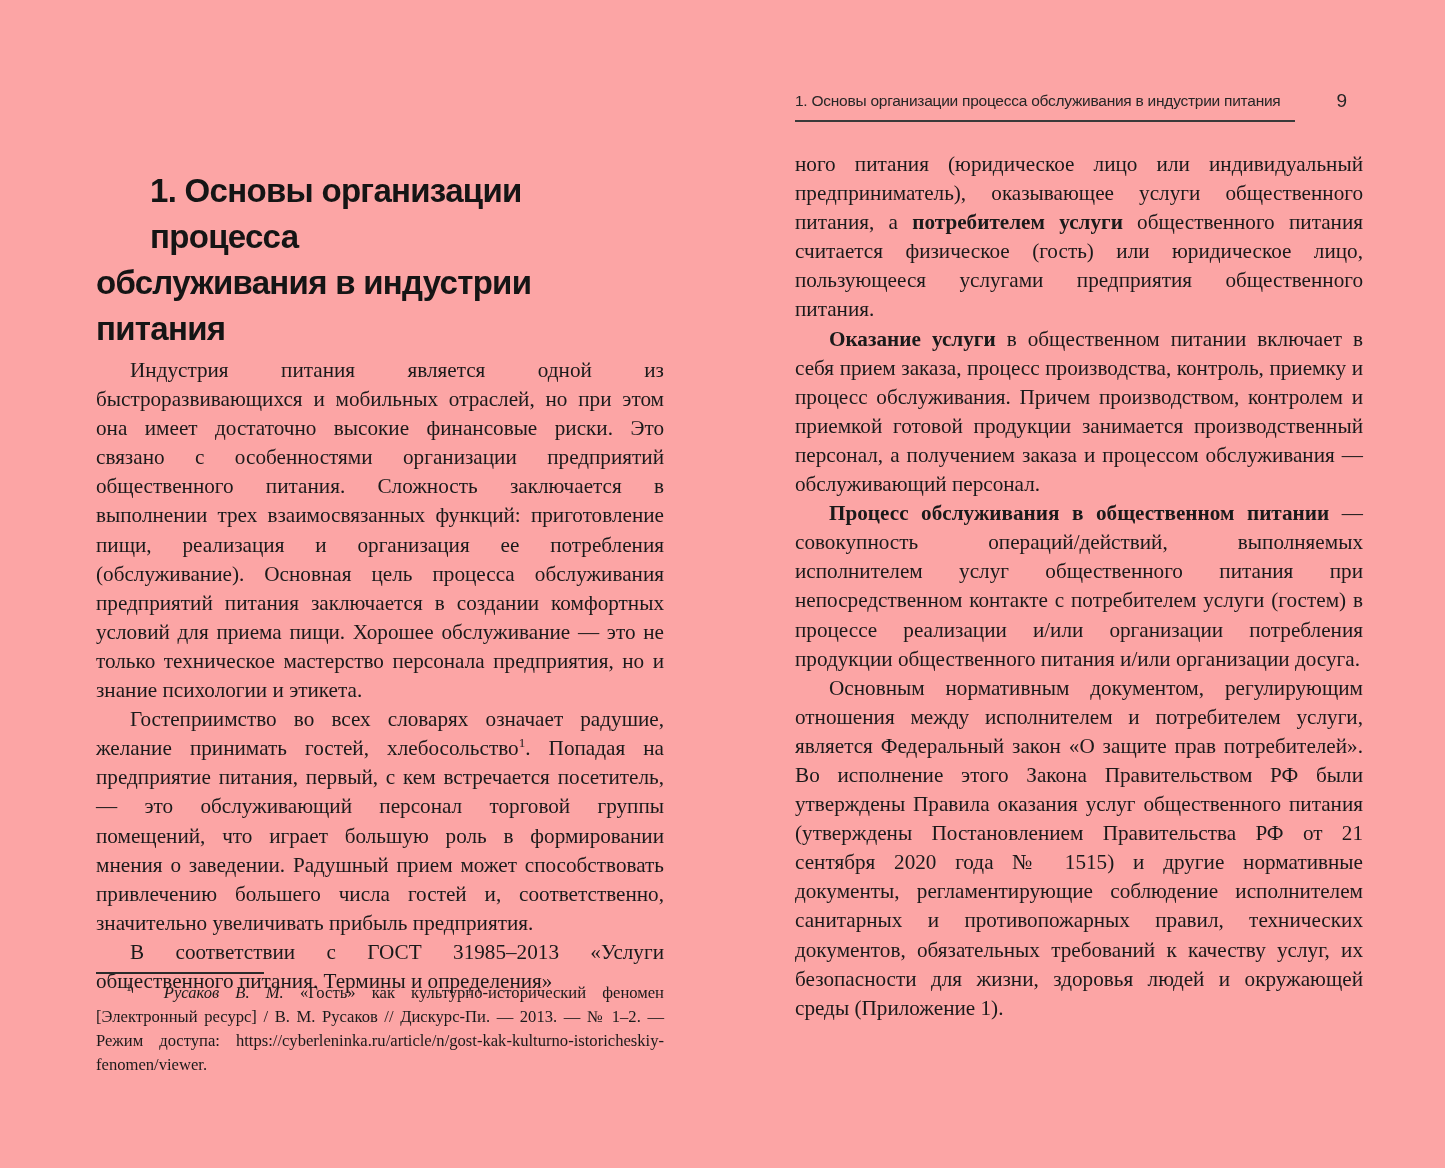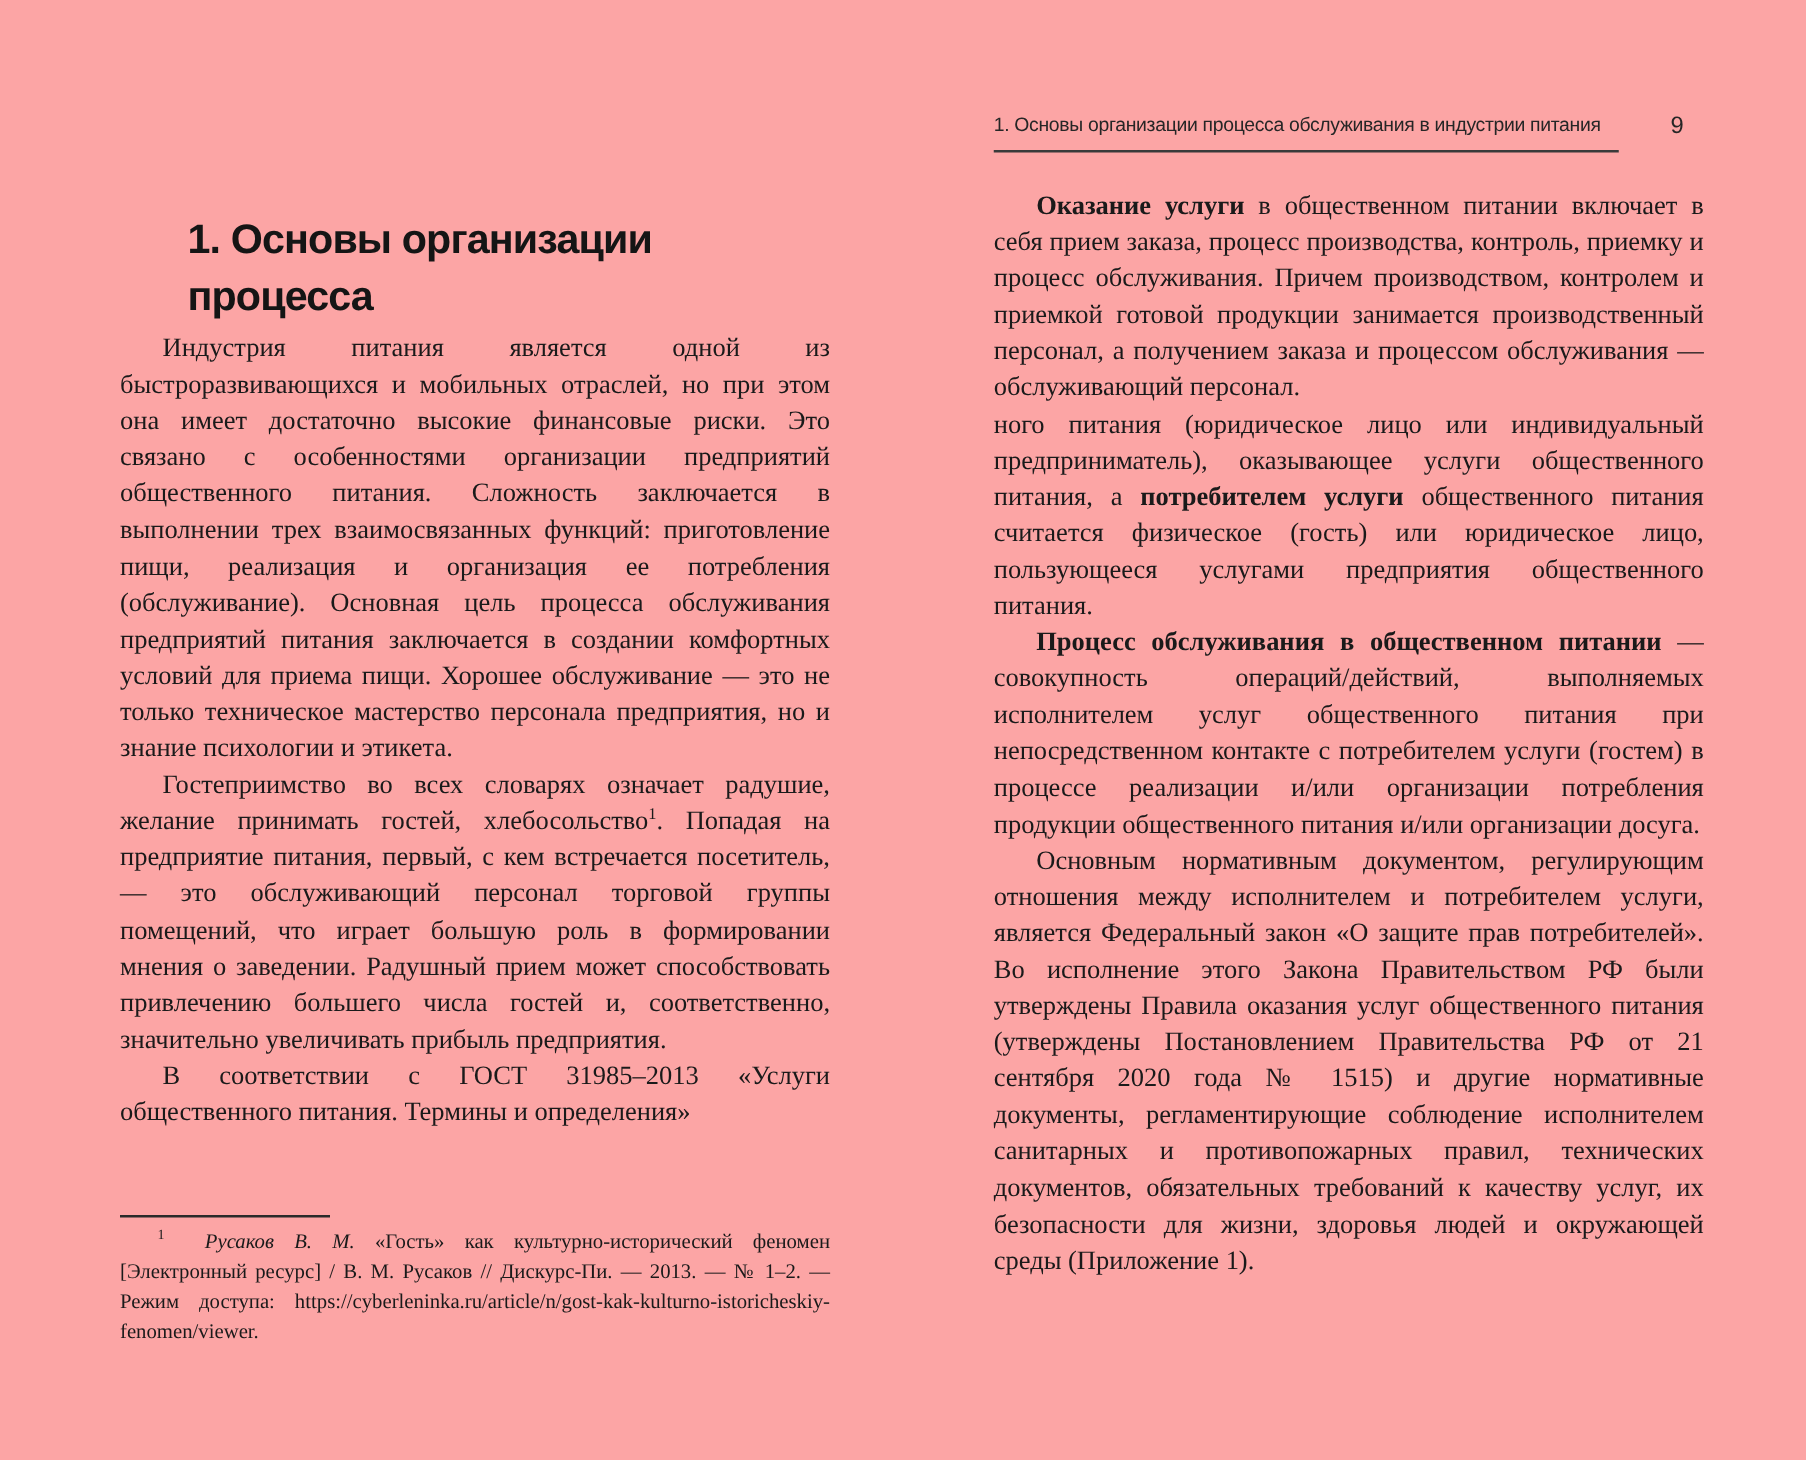--- a/index.html
+++ b/index.html
@@ -140,36 +140,37 @@
   <div class="running-head">
     <div class="rh-title">1. Основы организации процесса обслуживания в индустрии питания</div>
     <div class="rh-pageno">9</div>
     <div class="rh-rule"></div>
   </div>
 
   <div class="col col-left">
 
     <h1 class="chapter-title">
       <span class="ct-line1">1. Основы организации процесса</span>
+      <span class="ct-line2">обслуживания в индустрии питания</span>
     </h1>
 
     <p class="para first">Индустрия питания является одной из быстроразвивающихся и мобильных отраслей, но при этом она имеет достаточно высокие финансовые риски. Это связано с особенностями организации предприятий общественного питания. Сложность заключается в выполнении трех взаимосвязанных функций: приготовление пищи, реализация и организация ее потребления (обслуживание). Основная цель процесса обслуживания предприятий питания заключается в создании комфортных условий для приема пищи. Хорошее обслуживание — это не только техническое мастерство персонала предприятия, но и знание психологии и этикета.</p>
 
     <p class="para"><span>Гостеприимство во всех словарях означает радушие, желание принимать гостей, хлебосольство</span><sup class="fn">1</sup><span>. Попадая на предприятие питания, первый, с кем встречается посетитель, — это обслуживающий персонал торговой группы помещений, что играет большую роль в формировании мнения о заведении. Радушный прием может способствовать привлечению большего числа гостей и, соответственно, значительно увеличивать прибыль предприятия.</span></p>
 
 
 
     <p class="para"><span>В соответствии с ГОСТ 31985–2013 «Услуги общественного питания. Термины и определения» </span></p>
   </div>
 
   <div class="col col-right">
 
+    <p class="para" style="text-indent:0"><span>ного питания (юридическое лицо или индивидуальный предприниматель), оказывающее услуги общественного питания, а </span><b class="term">потребителем услуги</b><span> общественного питания считается физическое (гость) или юридическое лицо, пользующееся услугами предприятия общественного питания.</span></p>
+
     <p class="para"><b class="term">Оказание услуги</b><span> в общественном питании включает в себя прием заказа, процесс производства, контроль, приемку и процесс обслуживания. Причем производством, контролем и приемкой готовой продукции занимается производственный персонал, а получением заказа и процессом обслуживания — обслуживающий персонал.</span></p>
-
-    <p class="para" style="text-indent:0"><span>ного питания (юридическое лицо или индивидуальный предприниматель), оказывающее услуги общественного питания, а </span><b class="term">потребителем услуги</b><span> общественного питания считается физическое (гость) или юридическое лицо, пользующееся услугами предприятия общественного питания.</span></p>
 
     <p class="para"><b class="term">Процесс обслуживания в общественном питании</b><span> — совокупность операций/действий, выполняемых исполнителем услуг общественного питания при непосредственном контакте с потребителем услуги (гостем) в процессе реализации и/или организации потребления продукции общественного питания и/или организации досуга.</span></p>
 
     <p class="para">Основным нормативным документом, регулирующим отношения между исполнителем и потребителем услуги, является Федеральный закон «О защите прав потребителей». Во исполнение этого Закона Правительством РФ были утверждены Правила оказания услуг общественного питания (утверждены Постановлением Правительства РФ от 21 сентября 2020 года № 1515) и другие нормативные документы, регламентирующие соблюдение исполнителем санитарных и противопожарных правил, технических документов, обязательных требований к качеству услуг, их безопасности для жизни, здоровья людей и окружающей среды (Приложение 1).</p>
 
 
 
   </div>
 
   <div class="footnote">

